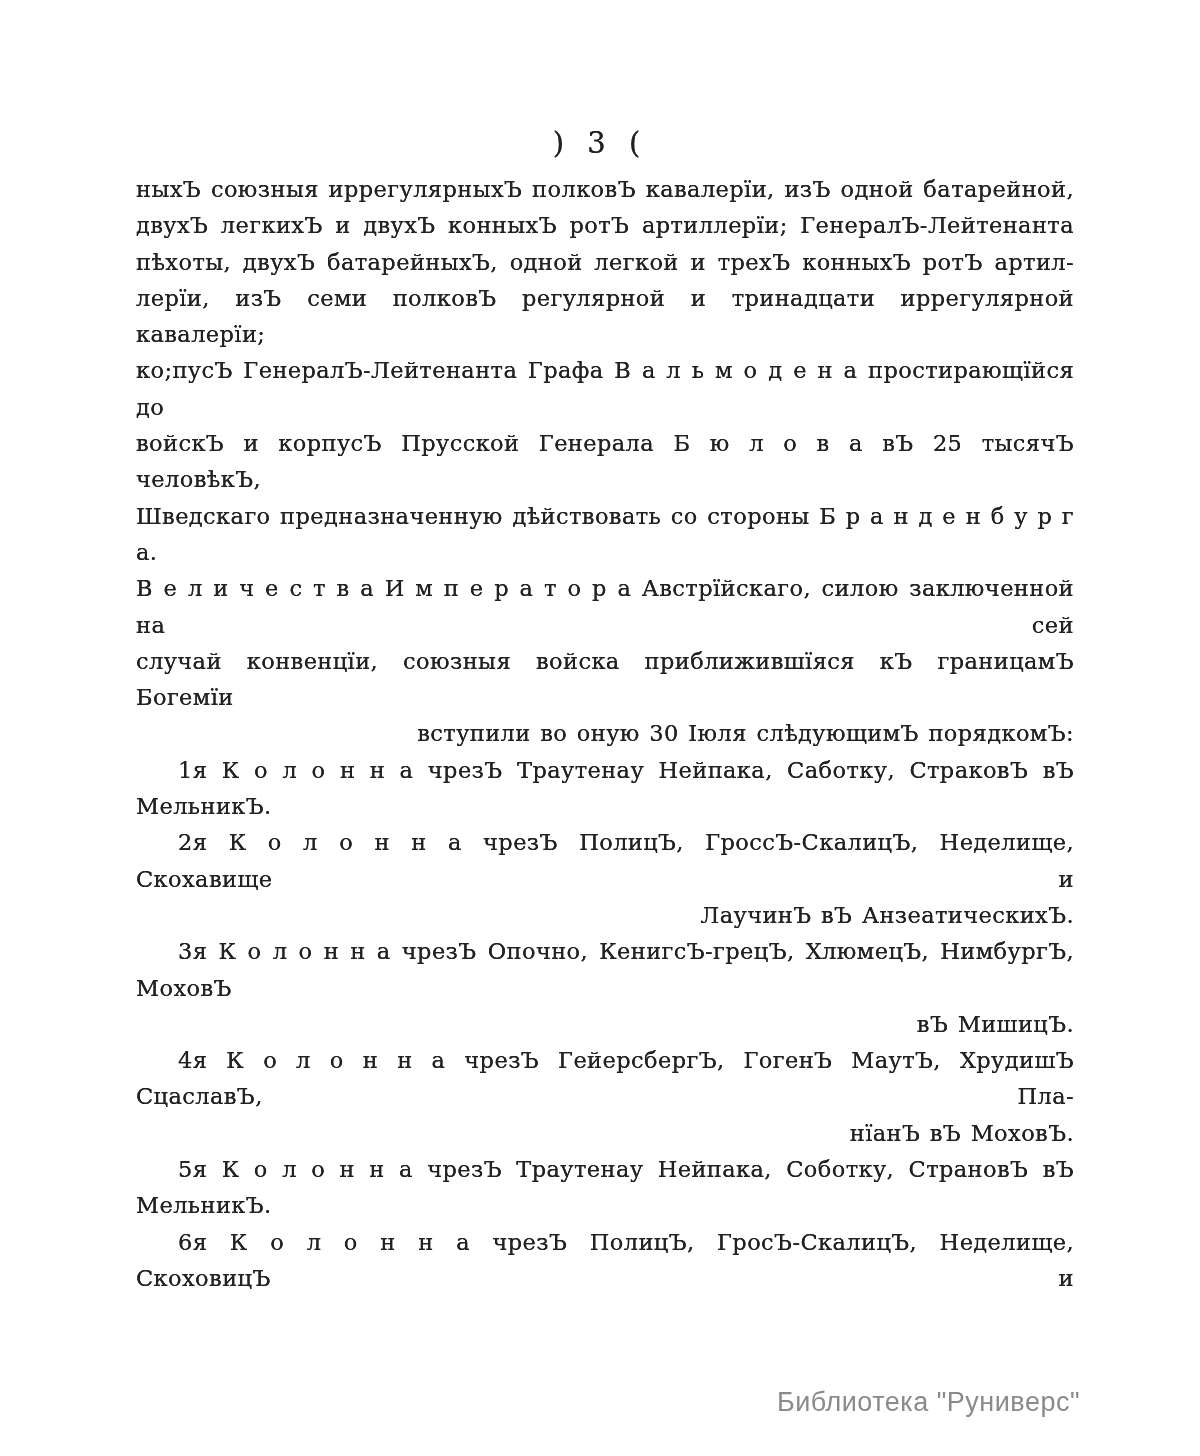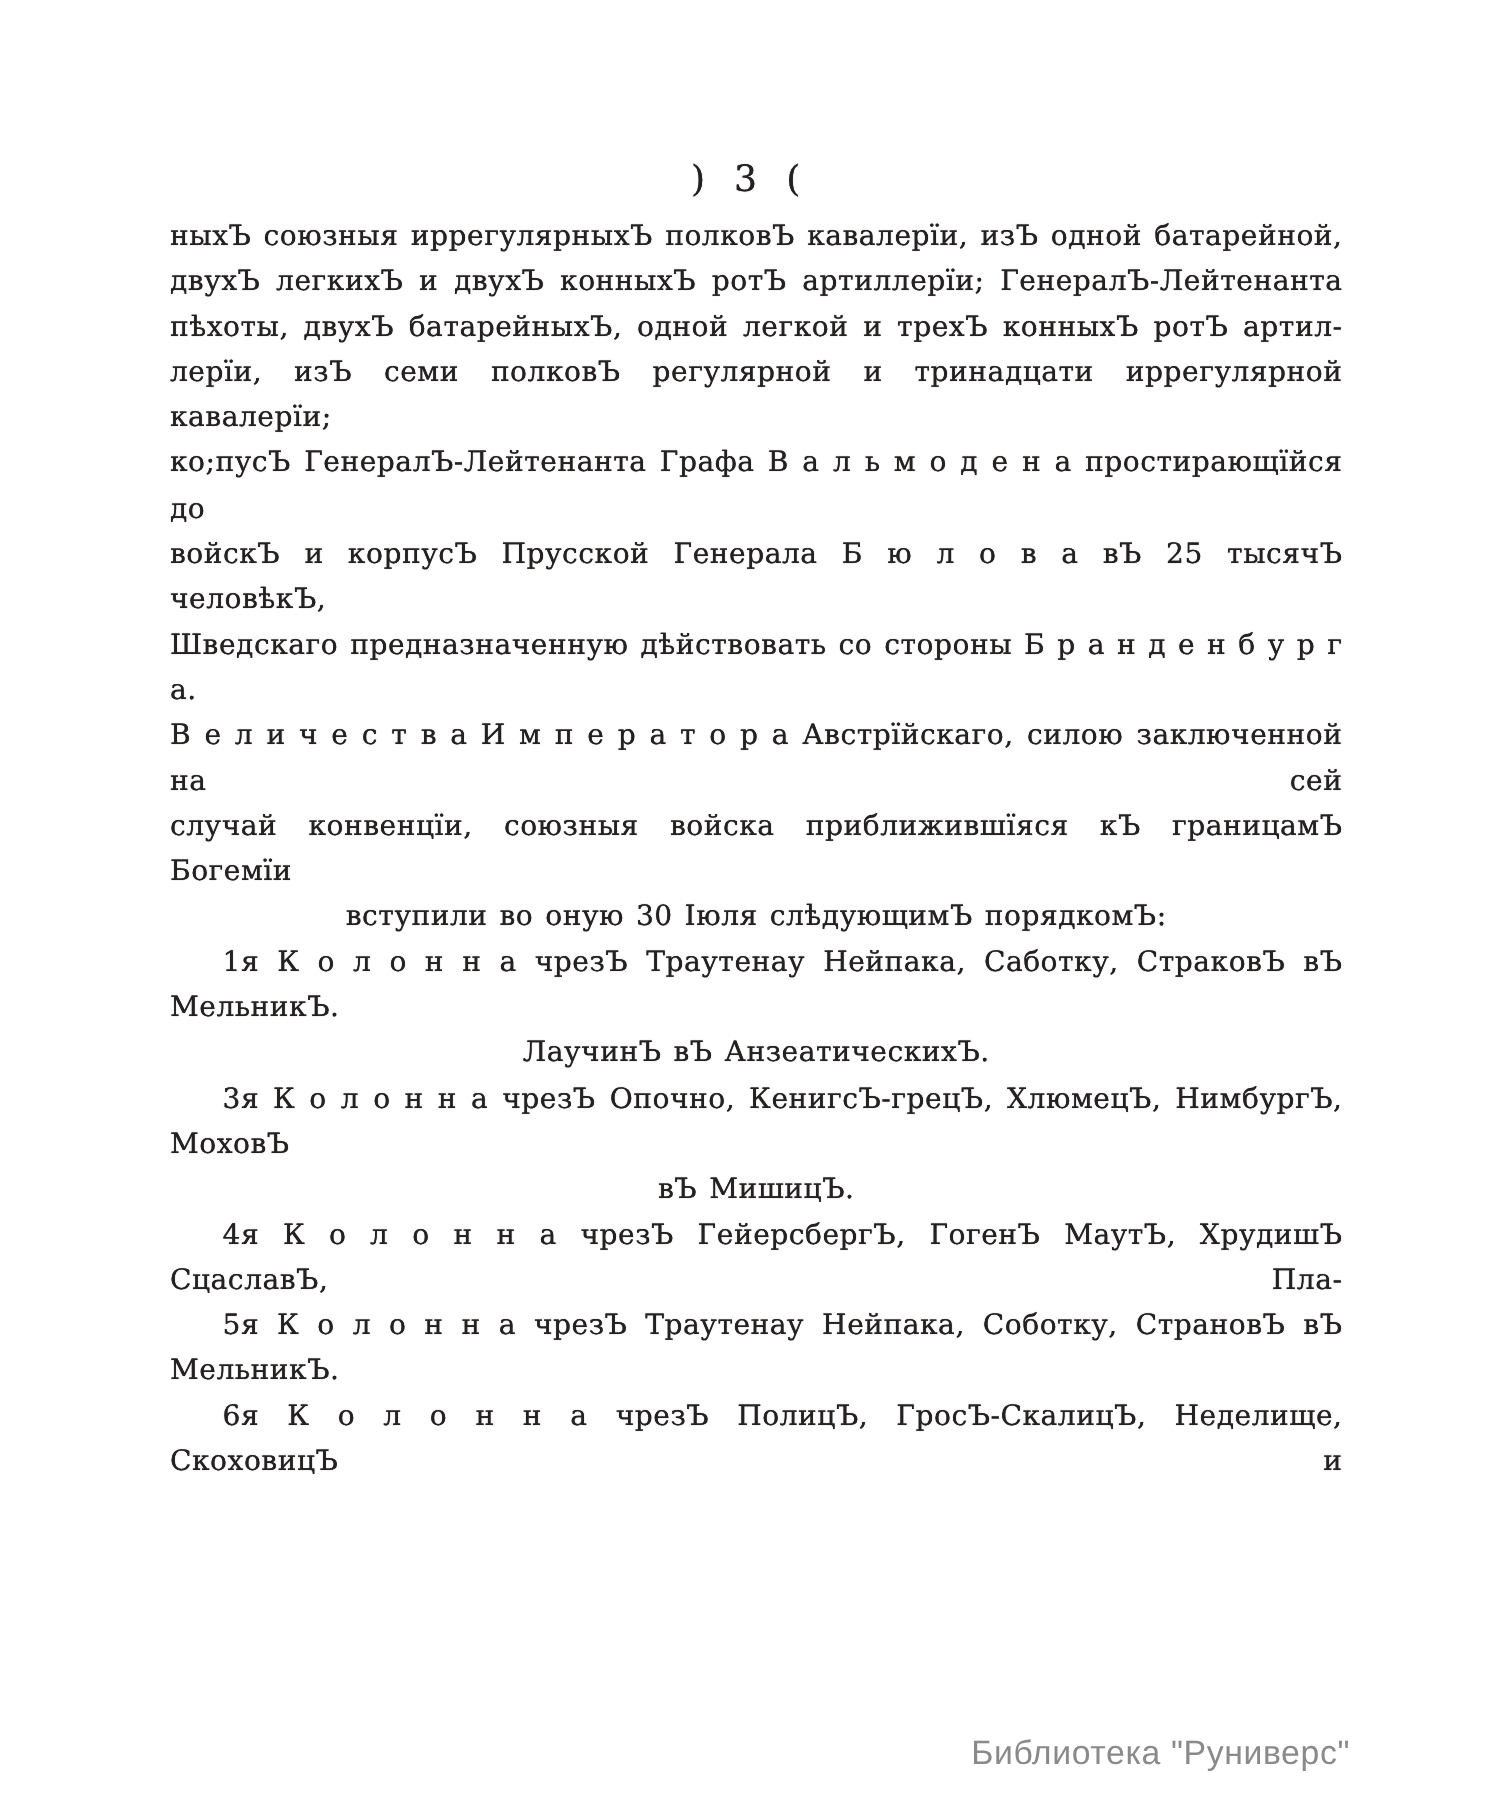--- a/index.html
+++ b/index.html
@@ -26,21 +26,21 @@
     position: absolute;
     left: 136px;
     top: 171px;
     width: 938px;
     font-size: 22.5px;
     line-height: 36.3px;
     letter-spacing: 0.4px;
     word-spacing: 2px;
     text-shadow: 0 0 0.6px currentColor;
   }
-  .line { text-align: center; }
+  .line { text-align: right; }
   .j { text-align: justify; text-align-last: justify; }
   .ind { text-indent: 42px; }
   .wm {
     position: absolute;
     top: 1387px;
     right: 120px;
     font-family: "Liberation Sans", sans-serif;
     font-size: 27px;
     color: #8a8a8a;
     letter-spacing: 0.5px;
@@ -59,24 +59,26 @@
     <div class="line j">двухЪ легкихЪ и двухЪ конныхЪ ротЪ артиллерїи; ГенералЪ-Лейтенанта</div>
     <div class="line j">пѣхоты, двухЪ батарейныхЪ, одной легкой и трехЪ конныхЪ ротЪ артил-</div>
     <div class="line j">лерїи, изЪ семи полковЪ регулярной и тринадцати иррегулярной кавалерїи;</div>
     <div class="line j">ко;пусЪ ГенералЪ-Лейтенанта Графа В а л ь м о д е н а простирающїйся до</div>
     <div class="line j">войскЪ и корпусЪ Прусской Генерала Б ю л о в а вЪ 25 тысячЪ человѣкЪ,</div>
     <div class="line j">Шведскаго предназначенную дѣйствовать со стороны Б р а н д е н б у р г а.</div>
     <div class="line j">В е л и ч е с т в а  И м п е р а т о р а  Австрїйскаго, силою заключенной на сей</div>
     <div class="line j">случай конвенцїи, союзныя войска приближившїяся кЪ границамЪ Богемїи</div>
     <div class="line">вступили во оную 30 Іюля слѣдующимЪ порядкомЪ:</div>
     <div class="line j ind">1я К о л о н н а чрезЪ Траутенау Нейпака, Саботку, СтраковЪ вЪ МельникЪ.</div>
+    <div class="line j ind">2я К о л о н н а чрезЪ ПолицЪ, ГроссЪ-СкалицЪ, Неделище, Скохавище и</div>
     <div class="line">ЛаучинЪ вЪ АнзеатическихЪ.</div>
     <div class="line j ind">3я К о л о н н а чрезЪ Опочно, КенигсЪ-грецЪ, ХлюмецЪ, НимбургЪ, МоховЪ</div>
     <div class="line">вЪ МишицЪ.</div>
     <div class="line j ind">4я К о л о н н а чрезЪ ГейерсбергЪ, ГогенЪ МаутЪ, ХрудишЪ СцаславЪ, Пла-</div>
+    <div class="line">нїанЪ вЪ МоховЪ.</div>
     <div class="line j ind">5я К о л о н н а чрезЪ Траутенау Нейпака, Соботку, СтрановЪ вЪ МельникЪ.</div>
     <div class="line j ind">6я К о л о н н а чрезЪ ПолицЪ, ГросЪ-СкалицЪ, Неделище, СкоховицЪ и</div>
 
   </div>
 
   <div class="wm">Библиотека "Руниверс"</div>
 
 </div>
 
 </body></html>

